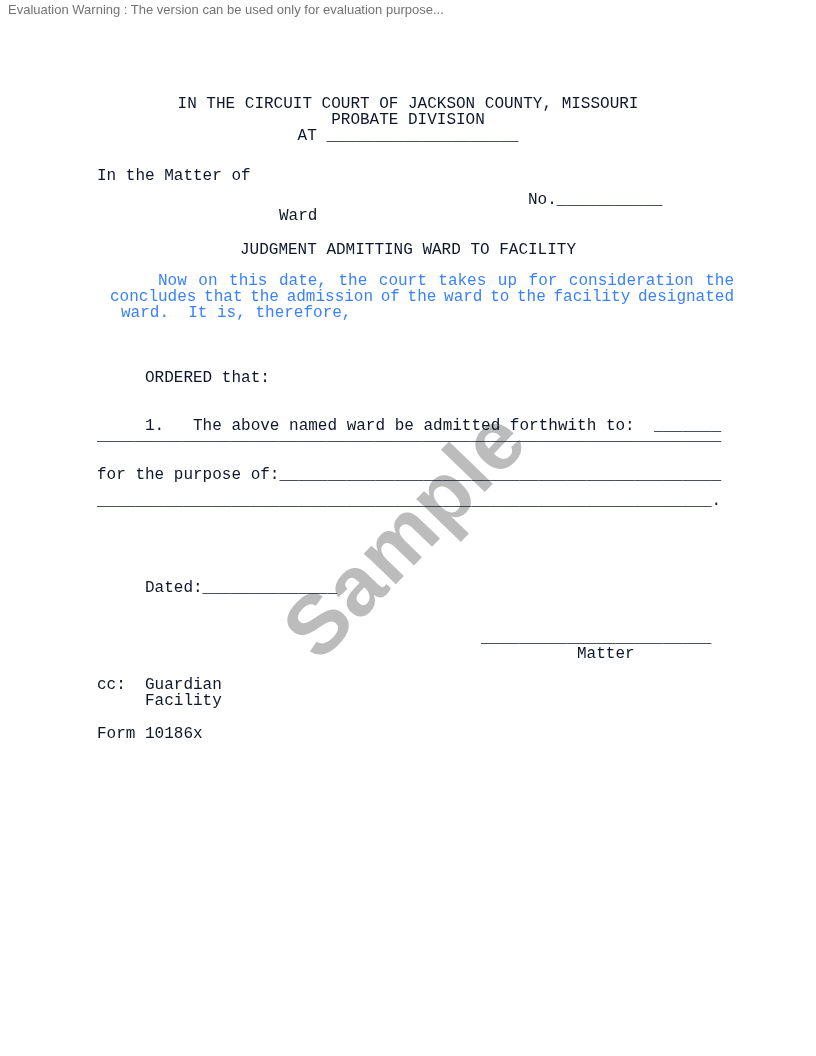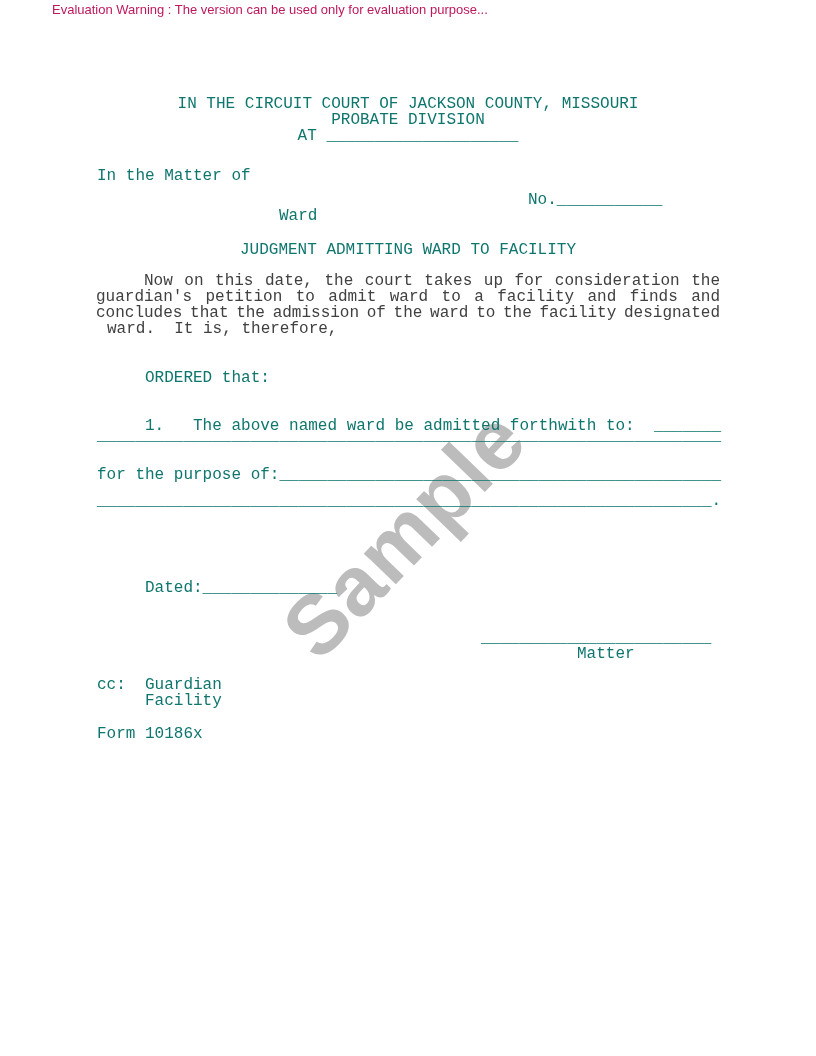--- a/index.html
+++ b/index.html
@@ -1,23 +1,23 @@
 <!DOCTYPE html>
 <html><head>
 <meta charset="utf-8">
 <style>
   html,body{margin:0;padding:0;background:#ffffff;}
   .page{position:relative;width:816px;height:1056px;background:#ffffff;overflow:hidden;}
   .t{position:absolute;font:16px/16px "Liberation Mono","DejaVu Sans Mono",monospace;
-     color:#0f766e;white-space:pre;z-index:1;}
+     color:#0f172a;white-space:pre;z-index:1;}
   .center{left:0;width:816px;text-align:center;}
   .warning{position:absolute;left:8px;top:2px;z-index:2;
-     font:13px/16px "Liberation Sans","DejaVu Sans",sans-serif;color:#be185d;margin-left:44px;}
-  .block{position:absolute;left:96px;width:624px;z-index:1;
-     font:16px/16px "Liberation Mono","DejaVu Sans Mono",monospace;color:#404040;}
+     font:13px/16px "Liberation Sans","DejaVu Sans",sans-serif;color:#737373;}
+  .block{position:absolute;left:110px;width:624px;z-index:1;
+     font:16px/16px "Liberation Mono","DejaVu Sans Mono",monospace;color:#3b82f6;}
   .block .jline{text-align:justify;text-align-last:justify;white-space:normal;height:16px;overflow:visible;}
   .block .pline{white-space:pre;height:16px;margin-left:11px;}
   .indent{padding-left:48px;}
   .tight{word-spacing:-2px;}
   .watermark{position:absolute;left:404px;top:534px;z-index:0;
      transform:translate(-50%,-50%) rotate(-46deg);
      font:bold 84px/84px "Liberation Sans","DejaVu Sans",sans-serif;
      color:#bcbcbc;letter-spacing:1px;}
 </style>
 </head>
@@ -34,21 +34,20 @@
   <div class="t center" style="top:128px">AT ____________________</div>
 
   <div class="t" style="left:97px;top:168px">In the Matter of</div>
   <div class="t" style="left:528px;top:192px">No.___________</div>
   <div class="t" style="left:279px;top:208px">Ward</div>
 
   <div class="t center" style="top:242px">JUDGMENT ADMITTING WARD TO FACILITY</div>
 
   <div class="block" style="top:273px">
     <div class="jline indent">Now on this date, the court takes up for consideration the</div>
-    <div class="jline">guardian's petition to admit ward to a facility and finds and</div>
     <div class="jline tight">concludes that the admission of the ward to the facility designated</div>
     <div class="pline">ward.  It is, therefore,</div>
   </div>
 
   <div class="t" style="left:97px;top:370px">     ORDERED that:</div>
   <div class="t" style="left:97px;top:418px">     1.   The above named ward be admitted forthwith to:  _______</div>
   <div class="t" style="left:97px;top:428px">_________________________________________________________________</div>
   <div class="t" style="left:97px;top:467px">for the purpose of:______________________________________________</div>
   <div class="t" style="left:97px;top:493px">________________________________________________________________.</div>
 

